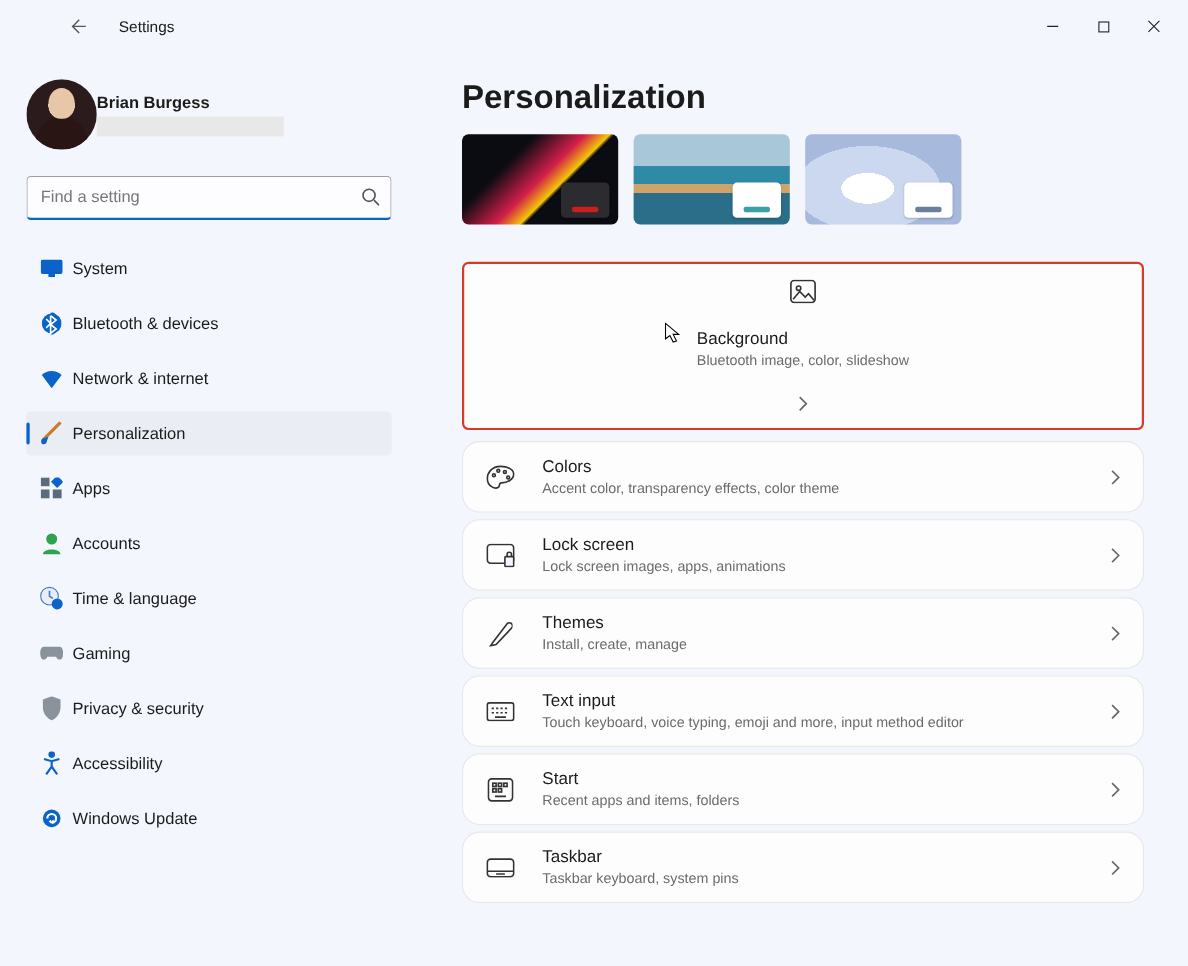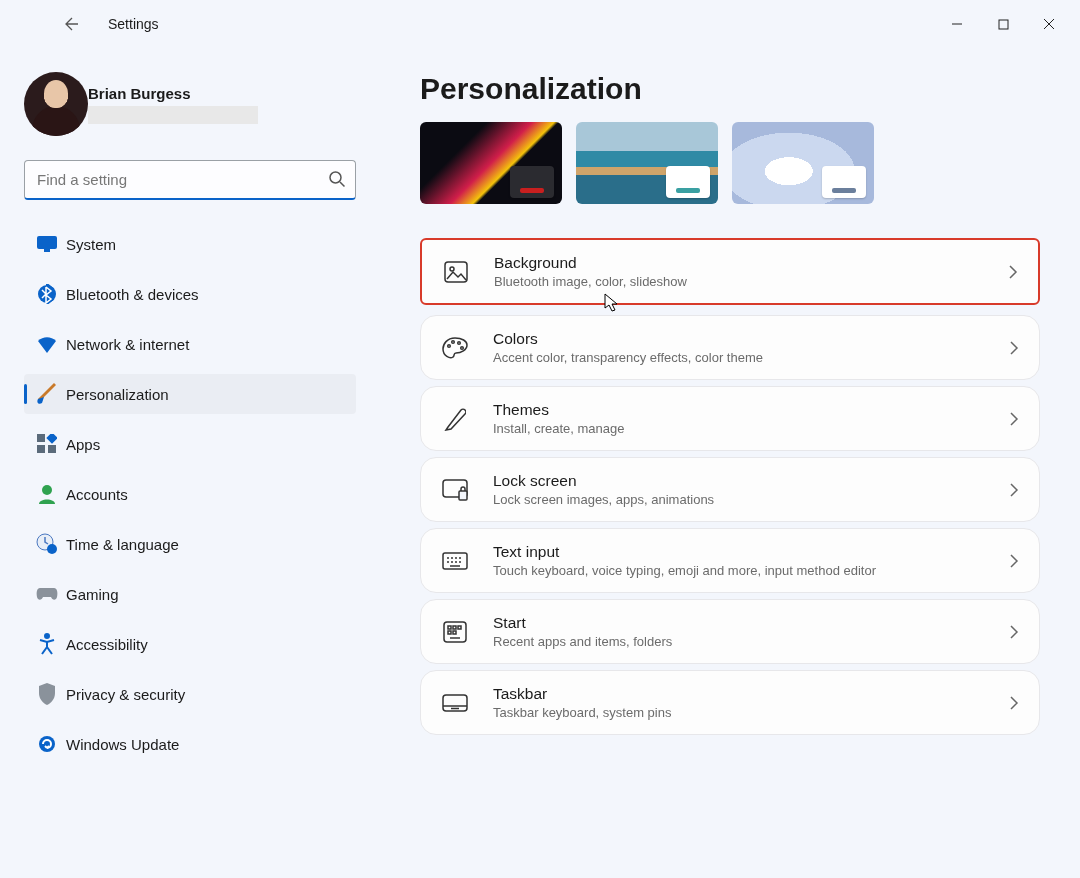--- a/index.html
+++ b/index.html
@@ -139,20 +139,21 @@
     border-radius:16px;
     padding:14px 20px;
     display:flex; align-items:center;
     gap:24px;
     margin-bottom:6px;
   }
   .card.highlight {
     border:2.5px solid #d83a2a;
     border-radius:6px;
     margin-bottom:10px;
+    flex-direction:column;
   }
   .card .icon-slot { width:28px; display:flex; justify-content:center; color:#333; }
   .card .titles { flex:1; }
   .card .title-line { font-size:15.5px; }
   .card .sub-line { font-size:13px; color:#6b6b6b; margin-top:2px; }
   .card .chev { color:#666; }
 
   
   svg { display:block; }
 
@@ -282,34 +283,34 @@
       <li class="nav-item">
         <span class="nav-icon-box">
           <svg width="22" height="16" viewBox="0 0 22 16" fill="#8a929b">
               <path d="M4 2 H18 C21 2 22 6 21 11 C20 15 16 14 15 11 H7 C6 14 2 15 1 11 C0 6 1 2 4 2 Z"></path>
             </svg>
         </span>
         <span>Gaming</span>
       </li>
       <li class="nav-item">
         <span class="nav-icon-box">
+          <svg width="18" height="22" viewBox="0 0 18 22" fill="#8a929b">
+              <path d="M9 0 L17 3 V10 C17 16 13 20 9 22 C5 20 1 16 1 10 V3 Z"></path>
+            </svg>
+        </span>
+        <span>Privacy &amp; security</span>
+      </li>
+      <li class="nav-item">
+        <span class="nav-icon-box">
           <svg width="18" height="22" viewBox="0 0 18 22" fill="none" stroke="#0a63c9" stroke-width="2">
               <circle cx="9" cy="3" r="2" fill="#0a63c9"></circle>
               <path d="M2 7 L9 9 L16 7 M9 9 V14 M9 14 L4 21 M9 14 L14 21"></path>
             </svg>
         </span>
         <span>Accessibility</span>
-      </li>
-      <li class="nav-item">
-        <span class="nav-icon-box">
-          <svg width="18" height="22" viewBox="0 0 18 22" fill="#8a929b">
-              <path d="M9 0 L17 3 V10 C17 16 13 20 9 22 C5 20 1 16 1 10 V3 Z"></path>
-            </svg>
-        </span>
-        <span>Privacy &amp; security</span>
       </li>
       <li class="nav-item">
         <span class="nav-icon-box">
           <svg width="20" height="20" viewBox="0 0 20 20" fill="none" stroke="#0a63c9" stroke-width="2">
               <circle cx="10" cy="10" r="8" fill="#0a63c9" stroke="none"></circle>
               <path d="M6 10 A4 4 0 1 1 10 14" stroke="#fff"></path>
               <path d="M10 14 L8 12 M10 14 L12 12" stroke="#fff"></path>
             </svg>
         </span>
         <span>Windows Update</span>
@@ -373,46 +374,46 @@
       </div>
       <div class="chev">
         <svg width="10" height="16" viewBox="0 0 10 16" fill="none" stroke="#666" stroke-width="1.5">
             <path d="M2 2 L8 8 L2 14"></path>
           </svg>
       </div>
     </div>
 
     <div class="card">
       <div class="icon-slot">
-        <svg width="22" height="24" viewBox="0 0 22 24" fill="none" stroke="#333" stroke-width="1.5">
-            <path d="M4 20 L17 3 C18 2 20 2 21 3 C22 4 22 6 21 7 L7 22 L2 23 L4 20 Z"></path>
-          </svg>
-      </div>
-      <div class="titles">
-        <div class="title-line">Themes</div>
-        <div class="sub-line">Install, create, manage</div>
-      </div>
-      <div class="chev">
-        <svg width="10" height="16" viewBox="0 0 10 16" fill="none" stroke="#666" stroke-width="1.5">
-            <path d="M2 2 L8 8 L2 14"></path>
-          </svg>
-      </div>
-    </div>
-
-    <div class="card">
-      <div class="icon-slot">
         <svg width="26" height="22" viewBox="0 0 26 22" fill="none" stroke="#333" stroke-width="1.5">
             <rect x="1" y="1" width="24" height="17" rx="3"></rect>
             <rect x="17" y="12" width="8" height="9" rx="1" fill="#f3f6fc"></rect>
             <path d="M19 12 V10 A2 2 0 0 1 23 10 V12"></path>
           </svg>
       </div>
       <div class="titles">
         <div class="title-line">Lock screen</div>
         <div class="sub-line">Lock screen images, apps, animations</div>
+      </div>
+      <div class="chev">
+        <svg width="10" height="16" viewBox="0 0 10 16" fill="none" stroke="#666" stroke-width="1.5">
+            <path d="M2 2 L8 8 L2 14"></path>
+          </svg>
+      </div>
+    </div>
+
+    <div class="card">
+      <div class="icon-slot">
+        <svg width="22" height="24" viewBox="0 0 22 24" fill="none" stroke="#333" stroke-width="1.5">
+            <path d="M4 20 L17 3 C18 2 20 2 21 3 C22 4 22 6 21 7 L7 22 L2 23 L4 20 Z"></path>
+          </svg>
+      </div>
+      <div class="titles">
+        <div class="title-line">Themes</div>
+        <div class="sub-line">Install, create, manage</div>
       </div>
       <div class="chev">
         <svg width="10" height="16" viewBox="0 0 10 16" fill="none" stroke="#666" stroke-width="1.5">
             <path d="M2 2 L8 8 L2 14"></path>
           </svg>
       </div>
     </div>
 
     <div class="card">
       <div class="icon-slot">

